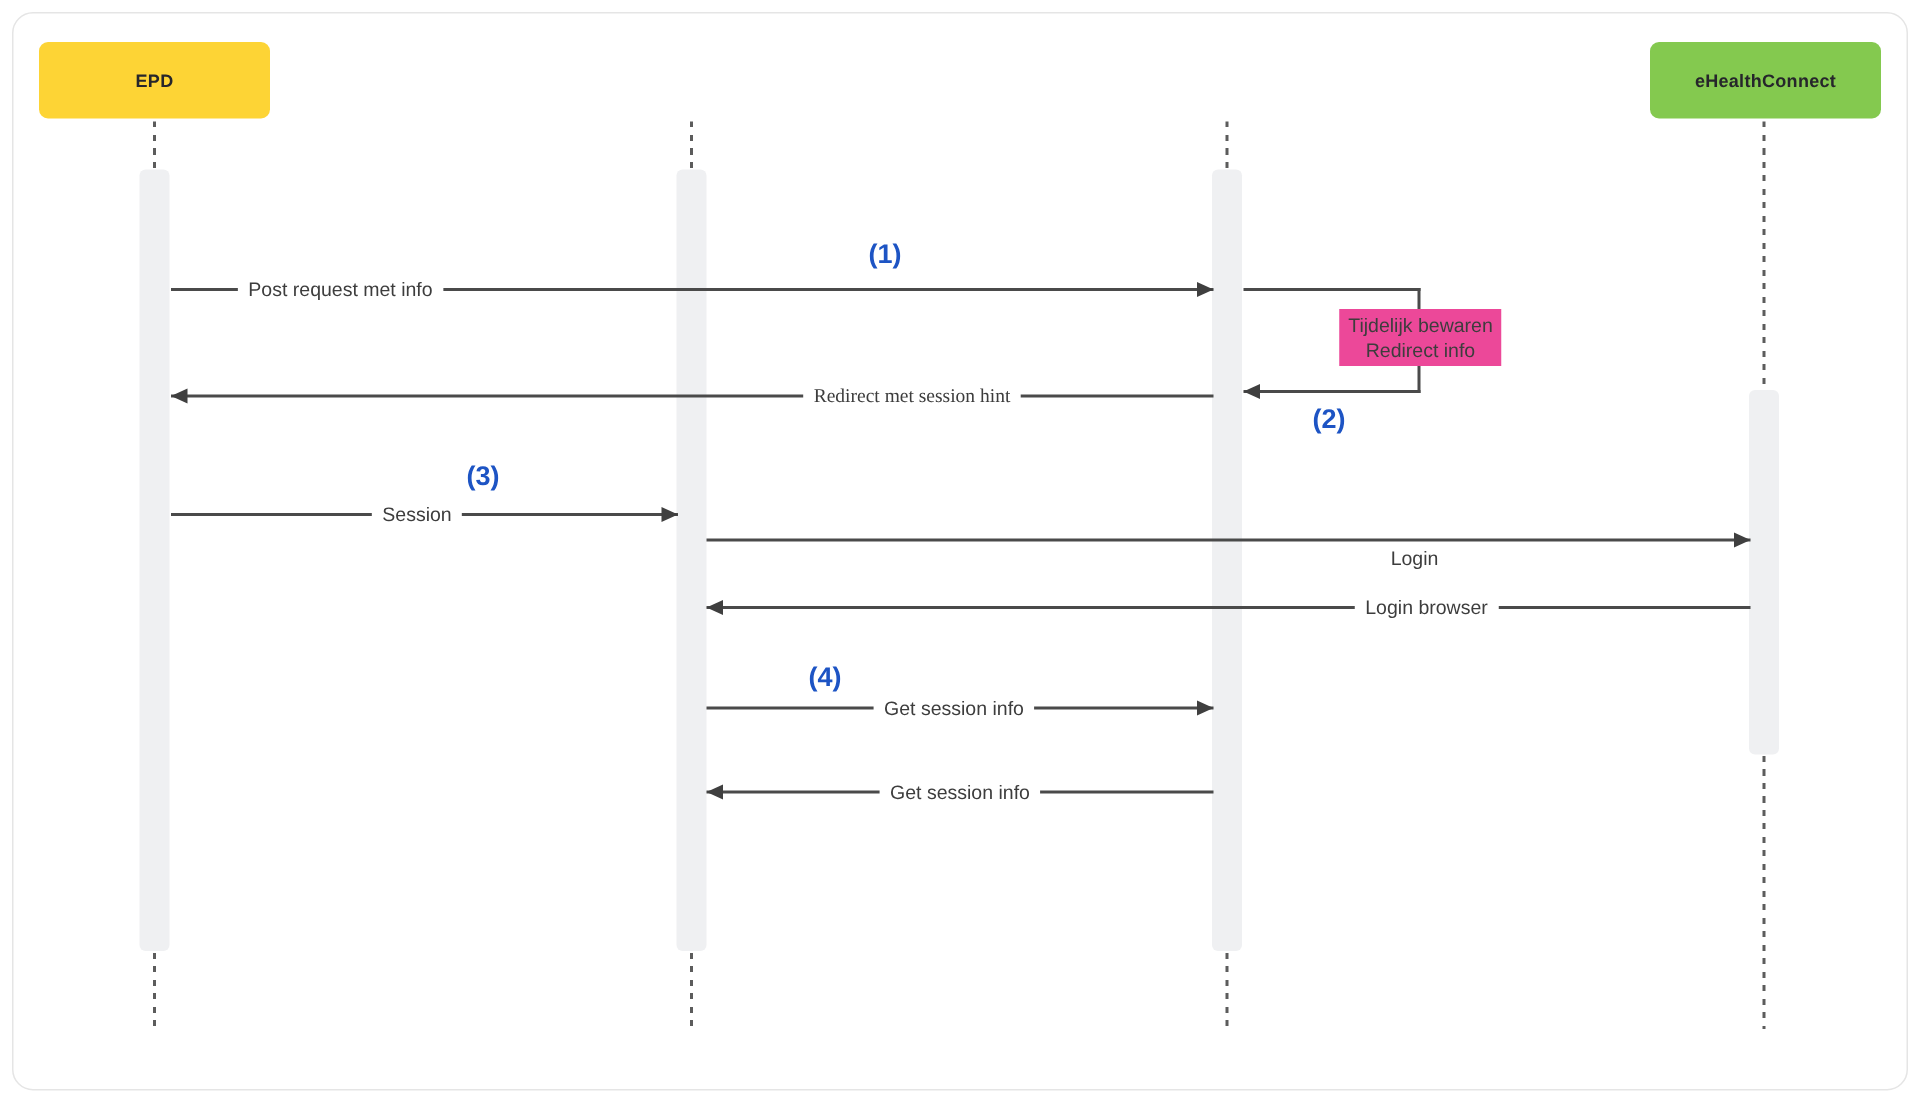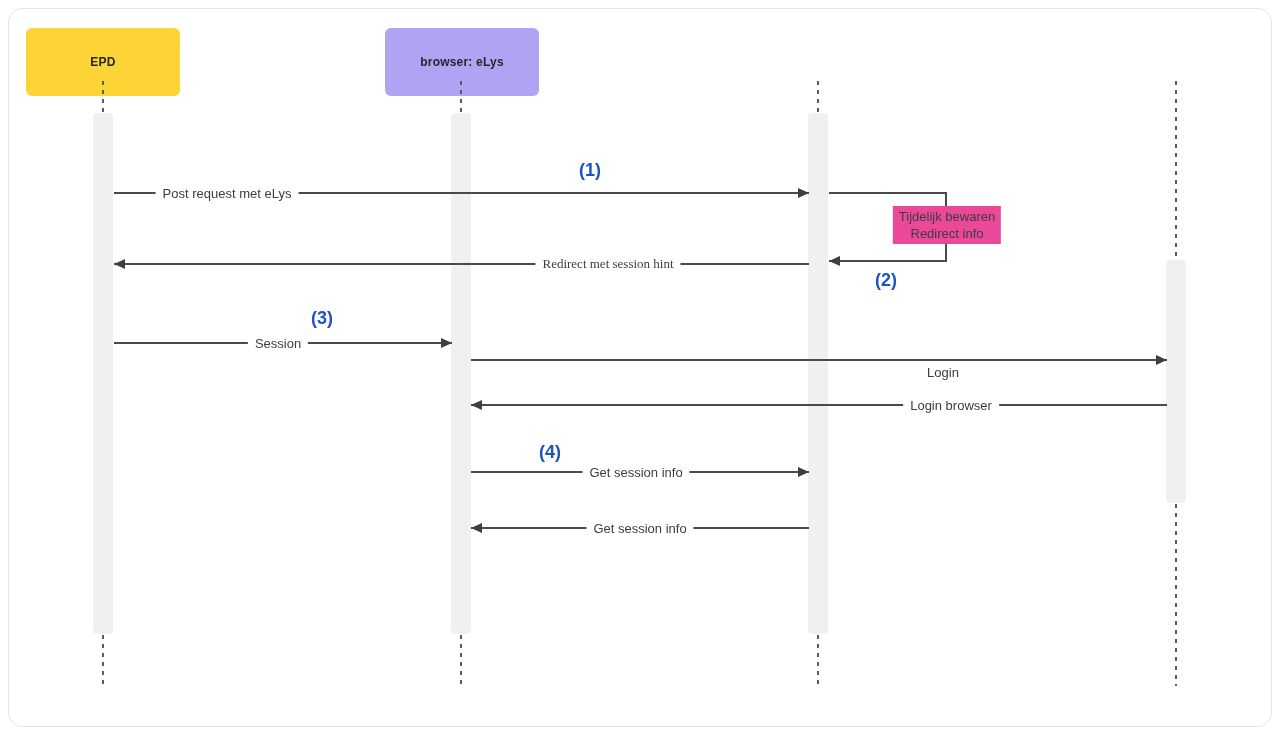--- a/index.html
+++ b/index.html
@@ -21,21 +21,21 @@
     position: absolute;
     left: 8px; top: 8px; right: 8px; bottom: 8px;
     border: 1px solid #e5e5e5;
     border-radius: 14px;
     pointer-events: none;
   }
   .actor-box {
     position: absolute;
     top: 28px;
     width: 154px;
-    height: 68px;
+    height: 51px;
     border-radius: 6px;
     display: flex;
     align-items: center;
     justify-content: center;
     font-size: 12px;
     font-weight: bold;
     color: #26262b;
     letter-spacing: 0.2px;
   }
   .lifeline {
@@ -103,41 +103,41 @@
 </head>
 <body>
 
 <div id="stage">
 
   <div class="canvas-frame"></div>
 
   <div class="actor-box" style="left: 26px; background-color: rgb(253, 212, 53);" title="EPD">
     <span>EPD</span>
   </div>
-  <div class="actor-box" style="left: 385px; background-color: rgb(175, 164, 244);" title="browser: eLys">
-    <span>browser: eLys</span>
+  <div class="actor-box" style="left: 1100px; background-color: rgb(132, 201, 79);" title="eHealthConnect">
+    <span>eHealthConnect</span>
   </div>
 
   <div class="lifeline" style="left:102px;  top:81px;  height:31px;"></div>
   <div class="lifeline" style="left:102px;  top:635px; height:51px;"></div>
   <div class="lifeline" style="left:460px;  top:81px;  height:31px;"></div>
   <div class="lifeline" style="left:460px;  top:635px; height:51px;"></div>
   <div class="lifeline" style="left:817px;  top:81px;  height:31px;"></div>
   <div class="lifeline" style="left:817px;  top:635px; height:51px;"></div>
   <div class="lifeline" style="left:1175px; top:81px;  height:178px;"></div>
   <div class="lifeline" style="left:1175px; top:504px; height:182px;"></div>
 
   <div class="activation" style="left:93px;   top:113px; height:521px;"></div>
   <div class="activation" style="left:451px;  top:113px; height:521px;"></div>
   <div class="activation" style="left:808px;  top:113px; height:521px;"></div>
   <div class="activation" style="left:1166px; top:260px; height:243px;"></div>
 
   <div class="msg-line" style="left:114px; top:192px; width:695px;"></div>
   <div class="head right" style="left:798px; top:188px;"></div>
-  <span class="msg-label" style="left:227px; top:193px;">Post request met eLys</span>
+  <span class="msg-label" style="left:227px; top:193px;">Post request met info</span>
 
   <div class="msg-line" style="left:829px; top:192px; width:118px;"></div>
   <div class="loop-vert" style="left:945px; top:192px; height:70px;"></div>
   <div class="msg-line" style="left:829px; top:260px; width:118px;"></div>
   <div class="head left" style="left:829px; top:256px;"></div>
   <div class="self-note" style="left:947px; top:225px;">
     <div>Tijdelijk bewaren</div>
     <div>Redirect info</div>
   </div>
 

